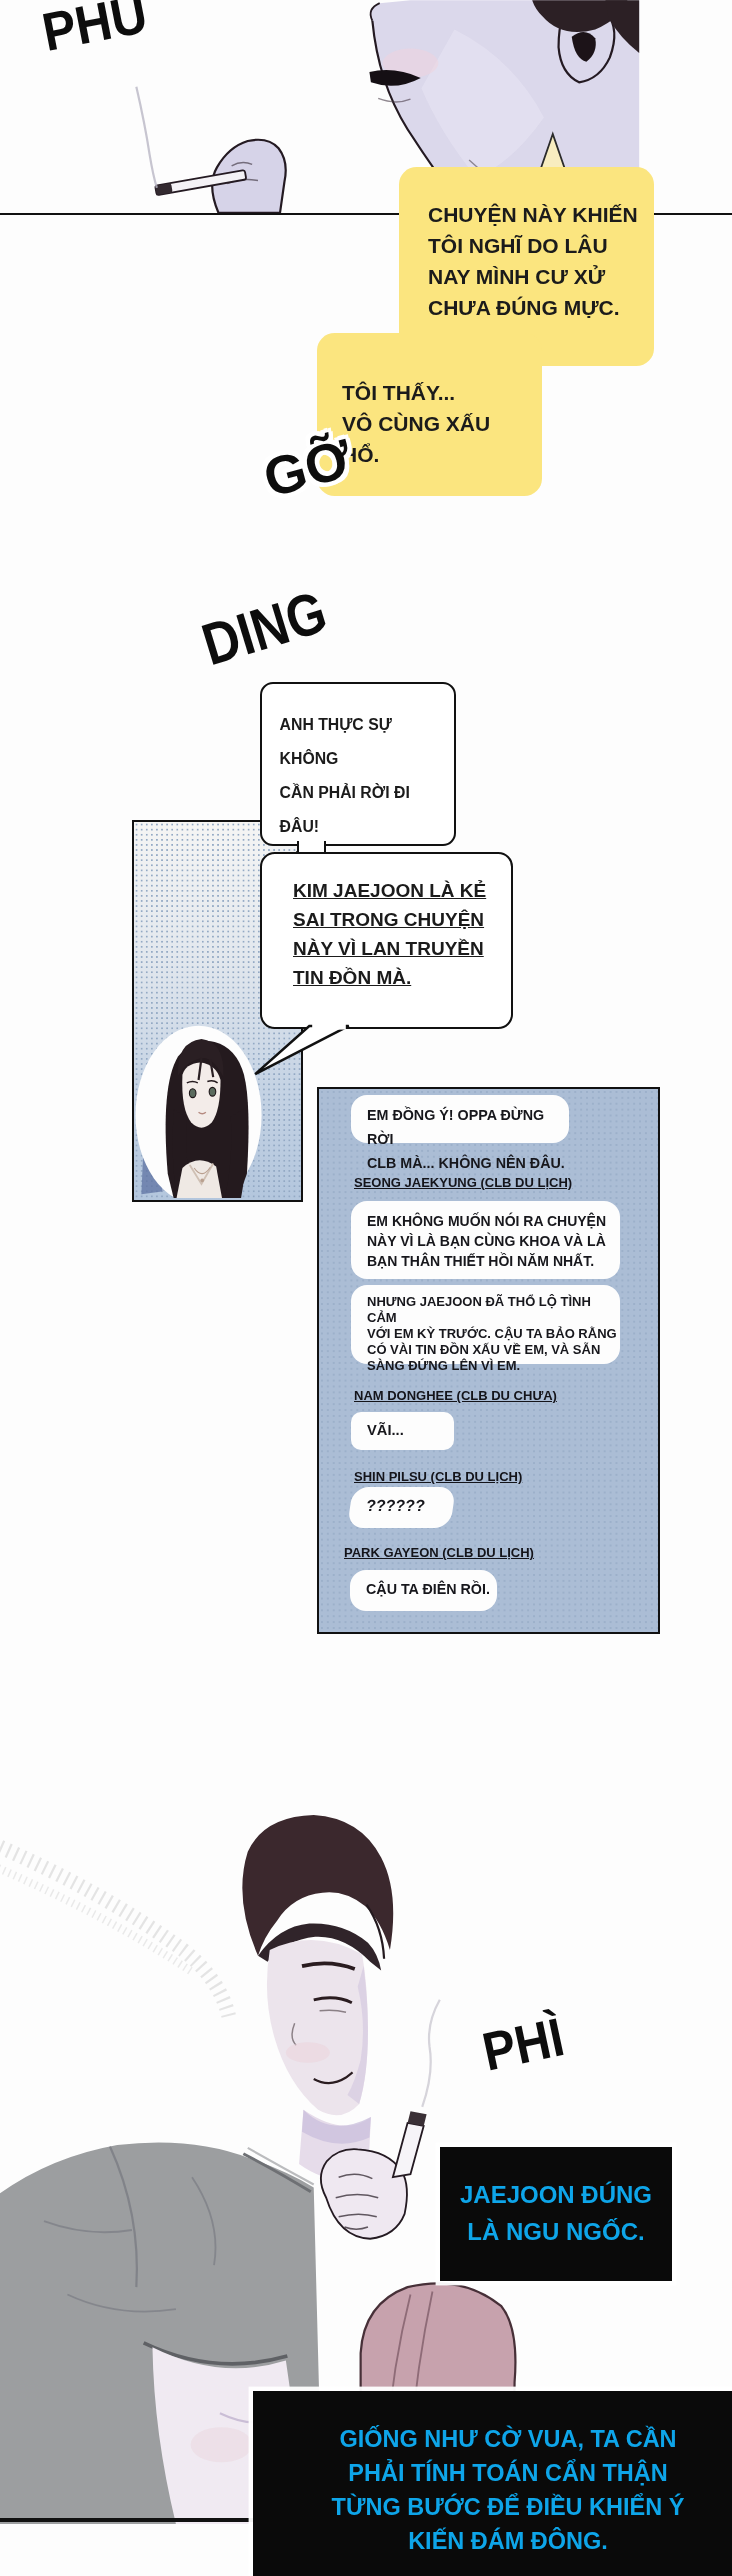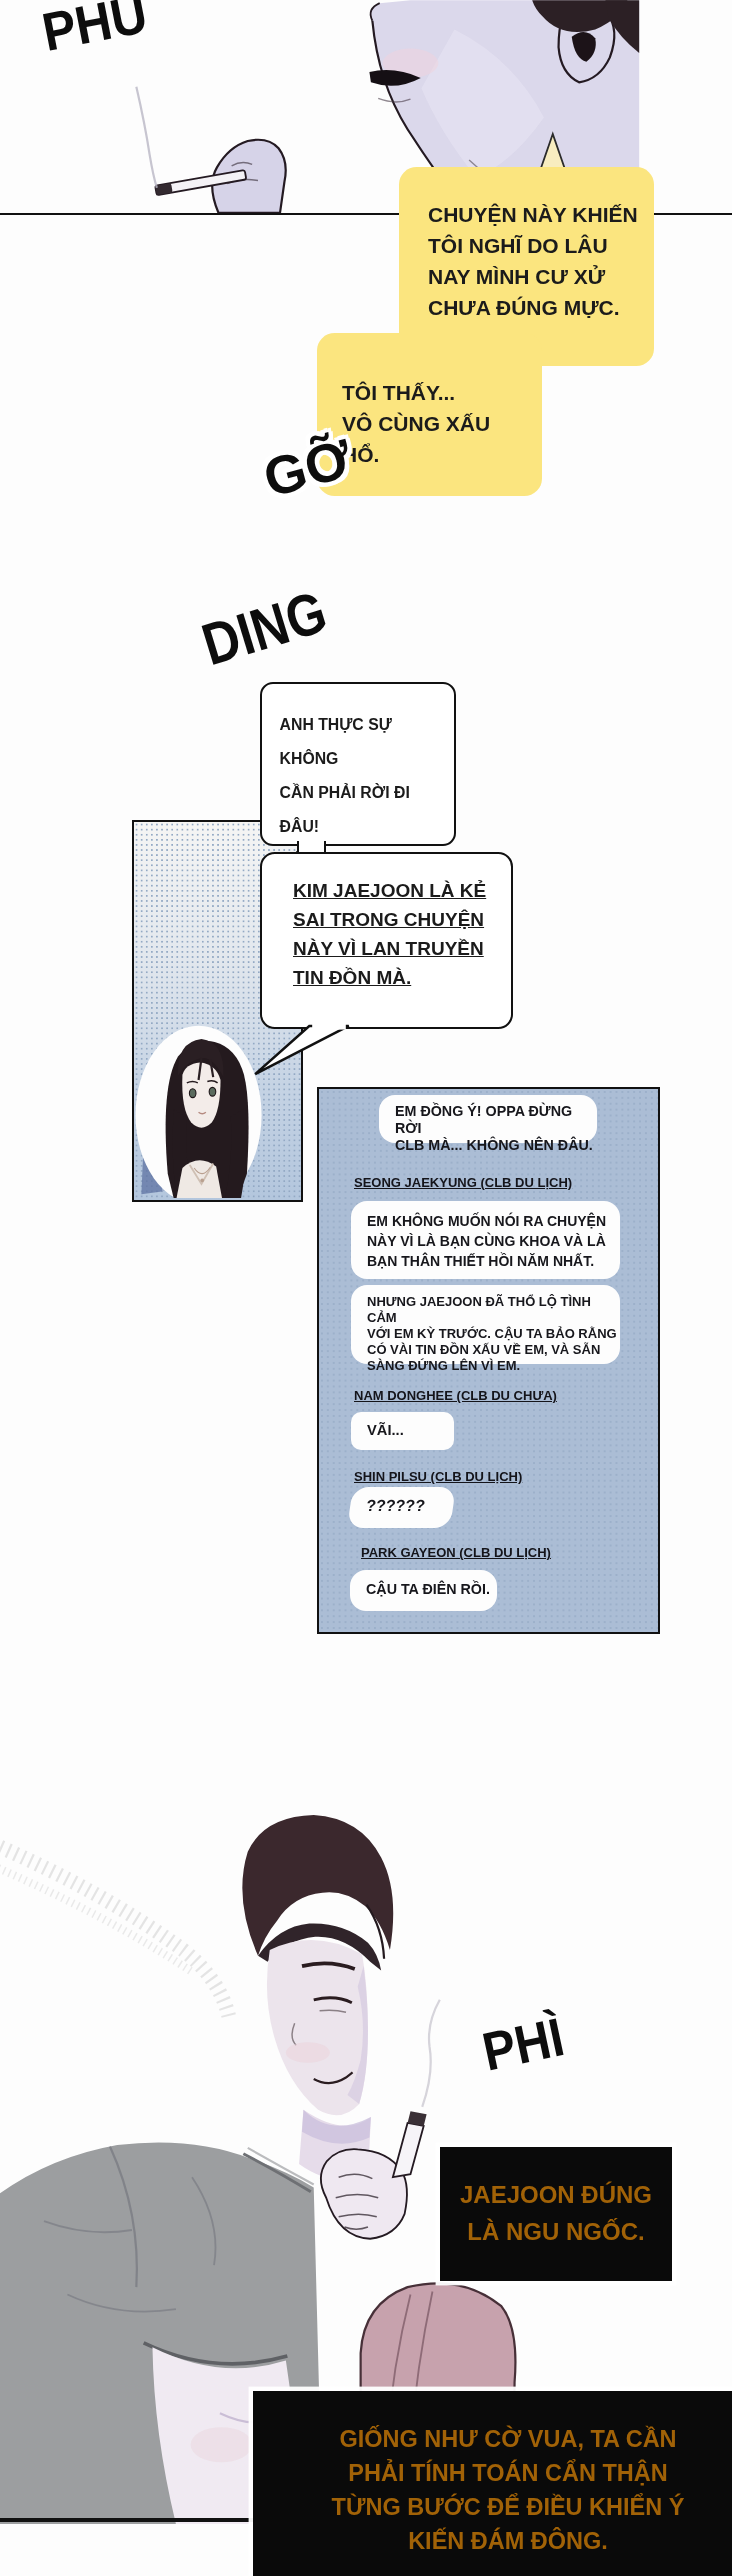--- a/index.html
+++ b/index.html
@@ -35,21 +35,21 @@
   .bridge{left:297px;top:841px;width:25px;height:16px;background:#fff;border-left:2.9px solid #111;border-right:2.9px solid #111;}
   
   .chat-panel{left:317px;top:1087px;width:343px;height:547px;border:2.9px solid #111;box-sizing:border-box;
       background:
         radial-gradient(#9cb0ca 0.7px, transparent 1px) 0 0/5.9px 5.9px,
         #abbdd5;}
   .chat-bubble{position:absolute;background:#fdfdfd;border-radius:16px;box-sizing:border-box;
       font-weight:bold;white-space:pre-line;color:#17171c;}
   .chat-label{position:absolute;font-weight:bold;color:#14141a;white-space:nowrap;font-size:13px;text-decoration:underline;}
   
-  .caption{background:#0a0a0a;color:#a16207;font-weight:bold;text-align:center;white-space:pre-line;
+  .caption{background:#0a0a0a;color:#0ea5e9;font-weight:bold;text-align:center;white-space:pre-line;
            box-sizing:border-box;box-shadow:0 0 0 4.4px rgba(255,255,255,.95);}
   .cap1{left:440px;top:2147px;width:232px;height:134px;font-size:24px;line-height:37px;padding-top:29px;}
   .cap2{left:253px;top:2391px;width:510px;height:185px;font-size:23.5px;line-height:34px;padding-top:31px;}
 </style>
 </head>
 <body>
 
 <div class="page">
 
   <div class="abs panel-top">
@@ -135,35 +135,35 @@
   <div class="abs speech bub-w2">KIM JAEJOON LÀ KẺ
 SAI TRONG CHUYỆN
 NÀY VÌ LAN TRUYỀN
 TIN ĐỒN MÀ.</div>
   <svg class="abs" style="left:242px;top:1023px;" width="117" height="57" viewBox="0 0 160 78">
     <polygon points="92,4 146,4 18,70" fill="#ffffff" stroke="#111" stroke-width="3.5"></polygon>
     <rect x="96" y="0" width="46" height="9" fill="#ffffff"></rect>
   </svg>
 
   <div class="abs chat-panel">
-    <div class="chat-bubble" style="left:32px;top:5.9px;width:218px;height:48px;padding:8px 0 0 16px;font-size:14.3px;line-height:17px;margin-left:28px;">EM ĐỒNG Ý! OPPA ĐỪNG RỜI
+    <div class="chat-bubble" style="left:32px;top:5.9px;width:218px;height:48px;padding:8px 0 0 16px;font-size:14.3px;line-height:24px;">EM ĐỒNG Ý! OPPA ĐỪNG RỜI
 CLB MÀ... KHÔNG NÊN ĐÂU.</div>
     <div class="chat-label" style="left:35px;top:86px;font-size:13px;">SEONG JAEKYUNG (CLB DU LỊCH)</div>
     <div class="chat-bubble" style="left:32px;top:112px;width:269px;height:78px;padding:10.3px 0 0 16px;font-size:14px;line-height:20px;">EM KHÔNG MUỐN NÓI RA CHUYỆN
 NÀY VÌ LÀ BẠN CÙNG KHOA VÀ LÀ
 BẠN THÂN THIẾT HỒI NĂM NHẤT.</div>
     <div class="chat-bubble" style="left:32px;top:196px;width:269px;height:79px;padding:8.8px 0 0 16px;font-size:13px;line-height:16px;">NHƯNG JAEJOON ĐÃ THỔ LỘ TÌNH CẢM
 VỚI EM KỲ TRƯỚC. CẬU TA BẢO RẰNG
 CÓ VÀI TIN ĐỒN XẤU VỀ EM, VÀ SẴN
 SÀNG ĐỨNG LÊN VÌ EM.</div>
     <div class="chat-label" style="left:35px;top:299px;font-size:13px;">NAM DONGHEE (CLB DU CHƯA)</div>
     <div class="chat-bubble" style="left:32px;top:323px;width:103px;height:38px;padding:9.5px 0 0 16px;font-size:14.7px;border-radius:10px;">VÃI...</div>
     <div class="chat-label" style="left:35px;top:380px;font-size:13px;">SHIN PILSU (CLB DU LỊCH)</div>
     <div class="chat-bubble" style="left:31px;top:398px;width:103px;height:41px;padding:10.3px 0 0 16px;font-size:16px;transform:skewX(-8deg);">??????</div>
-    <div class="chat-label" style="left:42px;top:456px;font-size:13px;">PARK GAYEON (CLB DU LỊCH)</div>
+    <div class="chat-label" style="left:25px;top:456px;font-size:13px;">PARK GAYEON (CLB DU LỊCH)</div>
     <div class="chat-bubble" style="left:31px;top:481px;width:147px;height:41px;padding:11px 0 0 16px;font-size:14.3px;">CẬU TA ĐIÊN RỒI.</div>
   </div>
 
   <svg class="abs" style="left:0;top:1708px;" width="733" height="816" viewBox="0 0 1000 1113">
 
     <path d="M-10,185 Q140,250 250,330 Q300,370 312,420" stroke="#c6c6c6" stroke-width="20" stroke-dasharray="3 8" fill="none" opacity="0.45"></path>
     <path d="M-10,215 Q150,285 262,360" stroke="#d8d8d8" stroke-width="11" stroke-dasharray="2 6" fill="none" opacity="0.55"></path>
 
     <path d="M352,338 Q318,260 338,196 Q360,148 428,146 Q492,150 520,204 Q545,252 532,330 Q520,290 498,270 Q470,248 440,252 Q400,256 378,290 Q360,312 352,338 Z" fill="#3b282d"></path>
     <path d="M352,338 Q380,298 422,294 Q468,292 502,320 Q516,335 520,358 L505,346 Q470,310 430,312 Q390,316 365,346 Z" fill="#30242a"></path>

